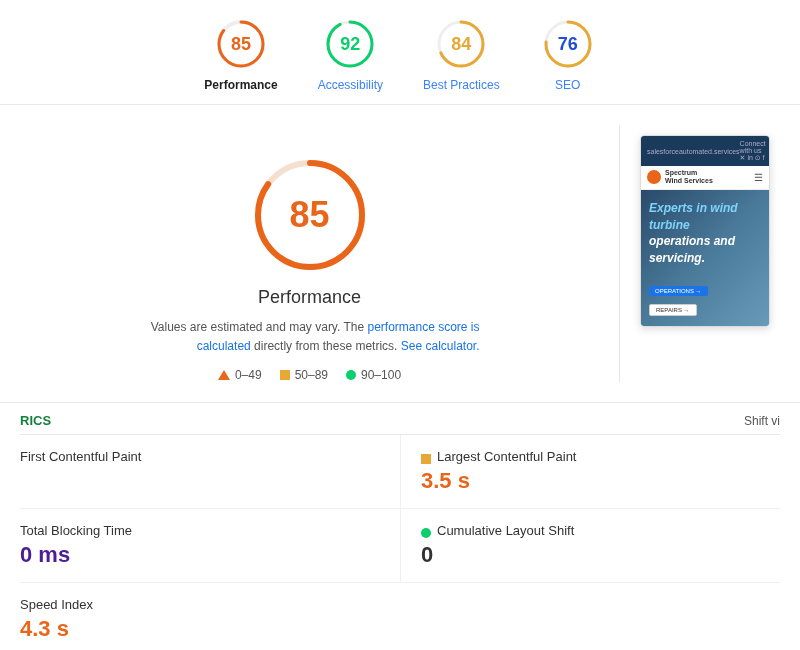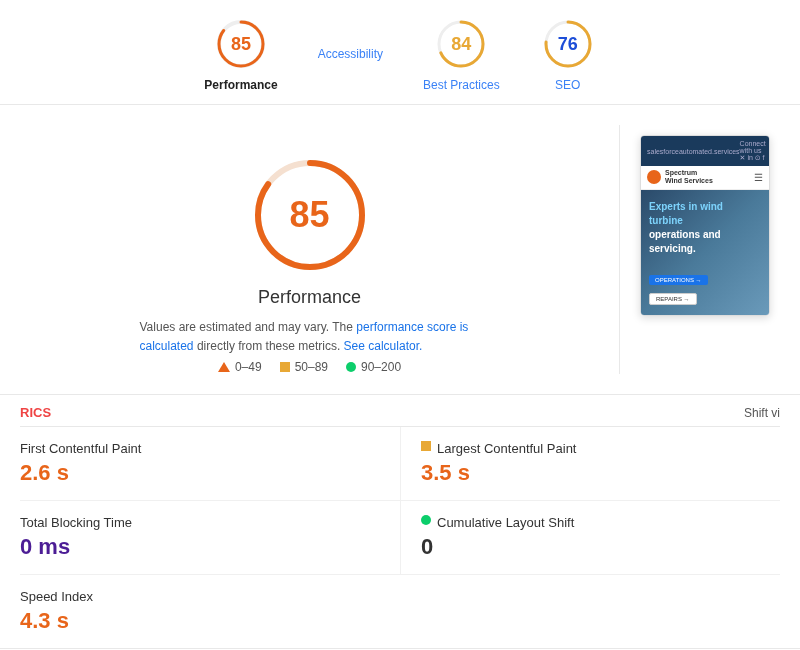--- a/index.html
+++ b/index.html
@@ -92,24 +92,24 @@
     .perf-title {
       font-size: 18px;
       font-weight: 500;
       color: #333;
       margin-bottom: 10px;
       text-align: center;
     }
     .perf-desc {
       font-size: 12px;
       color: #555;
-      text-align: left;
+      text-align: right;
       max-width: 340px;
       line-height: 1.6;
-      margin-bottom: 4px;
+      margin-bottom: 12px;
     }
     .perf-desc a {
       color: #1a73e8;
       text-decoration: none;
     }
 
     .legend {
       display: flex;
       gap: 18px;
       align-items: center;
@@ -190,25 +190,26 @@
       font-size: 10px;
       color: #555;
     }
     .screenshot-hero {
       background: linear-gradient(135deg, #2a4a6a 0%, #4a7a9a 50%, #6a9aba 100%);
       padding: 10px 8px;
       min-height: 100px;
       position: relative;
     }
     .hero-text {
-      font-size: 10px;
+      font-size: 12px;
       color: #fff;
       font-weight: 700;
       line-height: 1.4;
       margin-bottom: 13px;
+      font-style: italic;
     }
     .hero-text span { color: #7dd3fc; }
     .hero-btn {
       background: #1a73e8;
       color: #fff;
       font-size: 6px;
       padding: 2px 6px;
       border-radius: 2px;
       display: inline-block;
       margin-bottom: 3px;
@@ -231,21 +232,21 @@
     .metrics-header {
       display: flex;
       justify-content: space-between;
       align-items: center;
       padding: 10px 0 6px;
       border-bottom: 1px solid #e8e8e8;
     }
     .metrics-header-title {
       font-size: 13px;
       font-weight: 600;
-      color: #ef4444;
+      color: #15803d;
     }
     .expand-btn {
       font-size: 12px;
       color: #555;
       cursor: pointer;
     }
 
     .metrics-grid {
       display: grid;
       grid-template-columns: 1fr 1fr;
@@ -257,21 +258,21 @@
     }
     .metric-item:nth-child(odd) {
       padding-right: 20px;
     }
     .metric-item:nth-child(even) {
       padding-left: 20px;
       border-left: 1px solid #f0f0f0;
     }
     .metric-header {
       display: flex;
-      align-items: flex-start;
+      align-items: flex-end;
       gap: 6px;
       margin-bottom: 4px;
     }
     .metric-name {
       font-size: 13px;
       color: #333;
     }
     .metric-dot-orange {
       width: 10px;
       height: 10px;
@@ -314,20 +315,27 @@
       <div class="score-circle">
         <svg width="56" height="56" viewBox="0 0 56 56">
           <circle class="track" cx="28" cy="28" r="22" fill="none" stroke="#eee" stroke-width="3"></circle>
           <circle cx="28" cy="28" r="22" fill="none" stroke="#e8651a" stroke-width="3" stroke-dasharray="138.2" stroke-dashoffset="20.7" stroke-linecap="round"></circle>
         </svg>
         <span class="score-number" style="color:#e8651a">85</span>
       </div>
       <span class="score-label">Performance</span>
     </div>
     <div class="score-item">
+      <div class="score-circle">
+        <svg width="56" height="56" viewBox="0 0 56 56">
+          <circle class="track" cx="28" cy="28" r="22" fill="none" stroke="#eee" stroke-width="3"></circle>
+          <circle cx="28" cy="28" r="22" fill="none" stroke="#0cce6b" stroke-width="3" stroke-dasharray="138.2" stroke-dashoffset="11.1" stroke-linecap="round"></circle>
+        </svg>
+        <span class="score-number" style="color:#0cce6b">92</span>
+      </div>
       <span class="score-label">Accessibility</span>
     </div>
     <div class="score-item">
       <div class="score-circle">
         <svg width="56" height="56" viewBox="0 0 56 56">
           <circle class="track" cx="28" cy="28" r="22" fill="none" stroke="#eee" stroke-width="3"></circle>
           <circle cx="28" cy="28" r="22" fill="none" stroke="#e8a835" stroke-width="3" stroke-dasharray="138.2" stroke-dashoffset="44.2" stroke-linecap="round"></circle>
         </svg>
         <span class="score-number" style="color:#e8a835">84</span>
       </div>
@@ -363,21 +371,21 @@
       <div class="legend-item">
         <div class="legend-icon-red"></div>
         <span>0–49</span>
       </div>
       <div class="legend-item">
         <div class="legend-icon-orange"></div>
         <span>50–89</span>
       </div>
       <div class="legend-item">
         <div class="legend-icon-green"></div>
-        <span>90–200</span>
+        <span>90–100</span>
       </div>
     </div>
   </div>
 
   <div class="right-panel">
     <div class="screenshot-container">
       <div class="screenshot-top-bar">
         <span>salesforceautomated.services</span>
         <span>Connect with us ✕ in ⊙ f</span>
       </div>
@@ -401,21 +409,20 @@
   <div class="metrics-header">
     <span class="metrics-header-title">RICS</span>
     <span class="expand-btn">Shift vi</span>
   </div>
   <div class="metrics-grid">
 
     <div class="metric-item">
       <div class="metric-header">
         <span class="metric-name">First Contentful Paint</span>
       </div>
-      <div class="metric-value-red">2.6 s</div>
     </div>
 
     <div class="metric-item">
       <div class="metric-header">
         <div class="metric-dot-orange"></div>
         <span class="metric-name">Largest Contentful Paint</span>
       </div>
       <div class="metric-value-red">3.5 s</div>
     </div>
 

